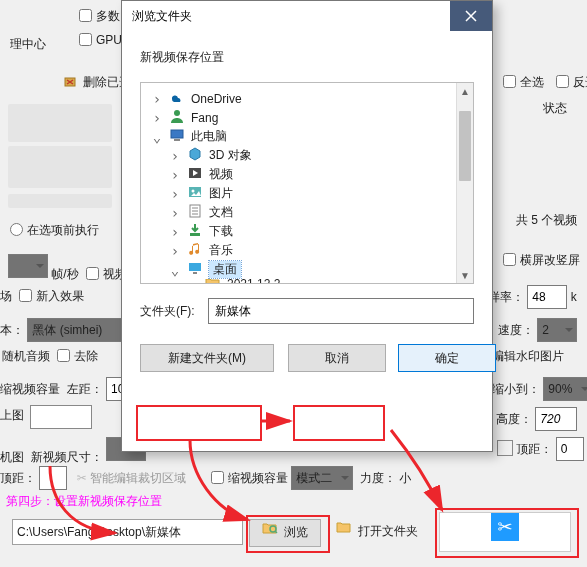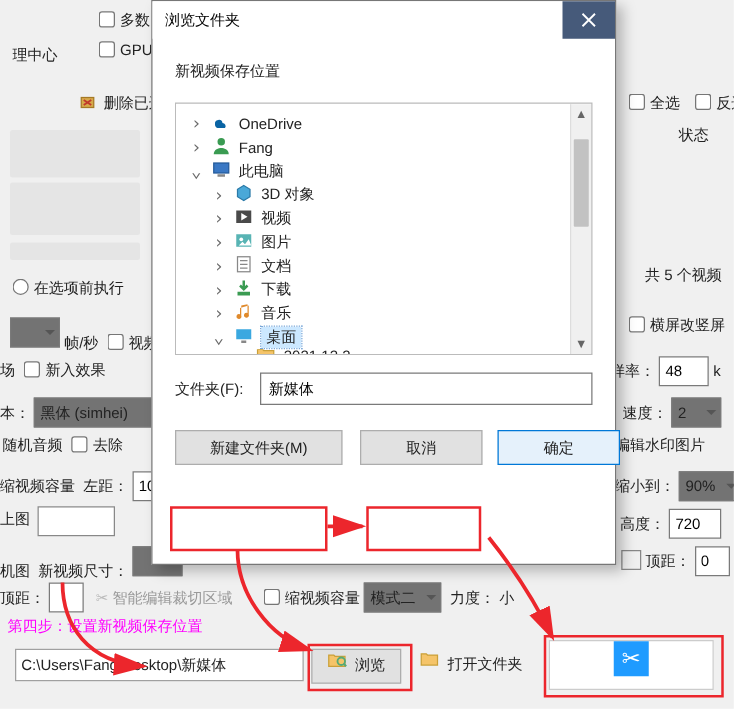--- a/index.html
+++ b/index.html
@@ -124,21 +124,21 @@
   </span>
   <span class="frag" style="left:492px;top:377px">
     <span>缩小到：</span>
     <span class="dd" style="width:30px">90%</span>
   </span>
 
   <span class="frag" style="left:0px;top:407px">上图</span>
   <span class="frag" style="left:30px;top:405px;width:60px;height:22px;border:1px solid #888;background:#fff"></span>
   <span class="frag" style="left:496px;top:407px">
     <span>高度：</span>
-    <input class="txtbox" style="width: 32px;" value="720">
+    <input class="txtbox" style="width: 32px; font-style: italic;" value="720">
   </span>
 
   <span class="frag" style="left:0px;top:437px">
     <span>机图</span>&nbsp;
     <span>新视频尺寸：</span>
     <span class="dd" style="width:14px"></span>
   </span>
   <span class="frag" style="left:497px;top:437px">
     <span style="display:inline-block;width:14px;height:14px;border:1px solid #888;vertical-align:-3px"></span>
     <span>顶距：</span>

